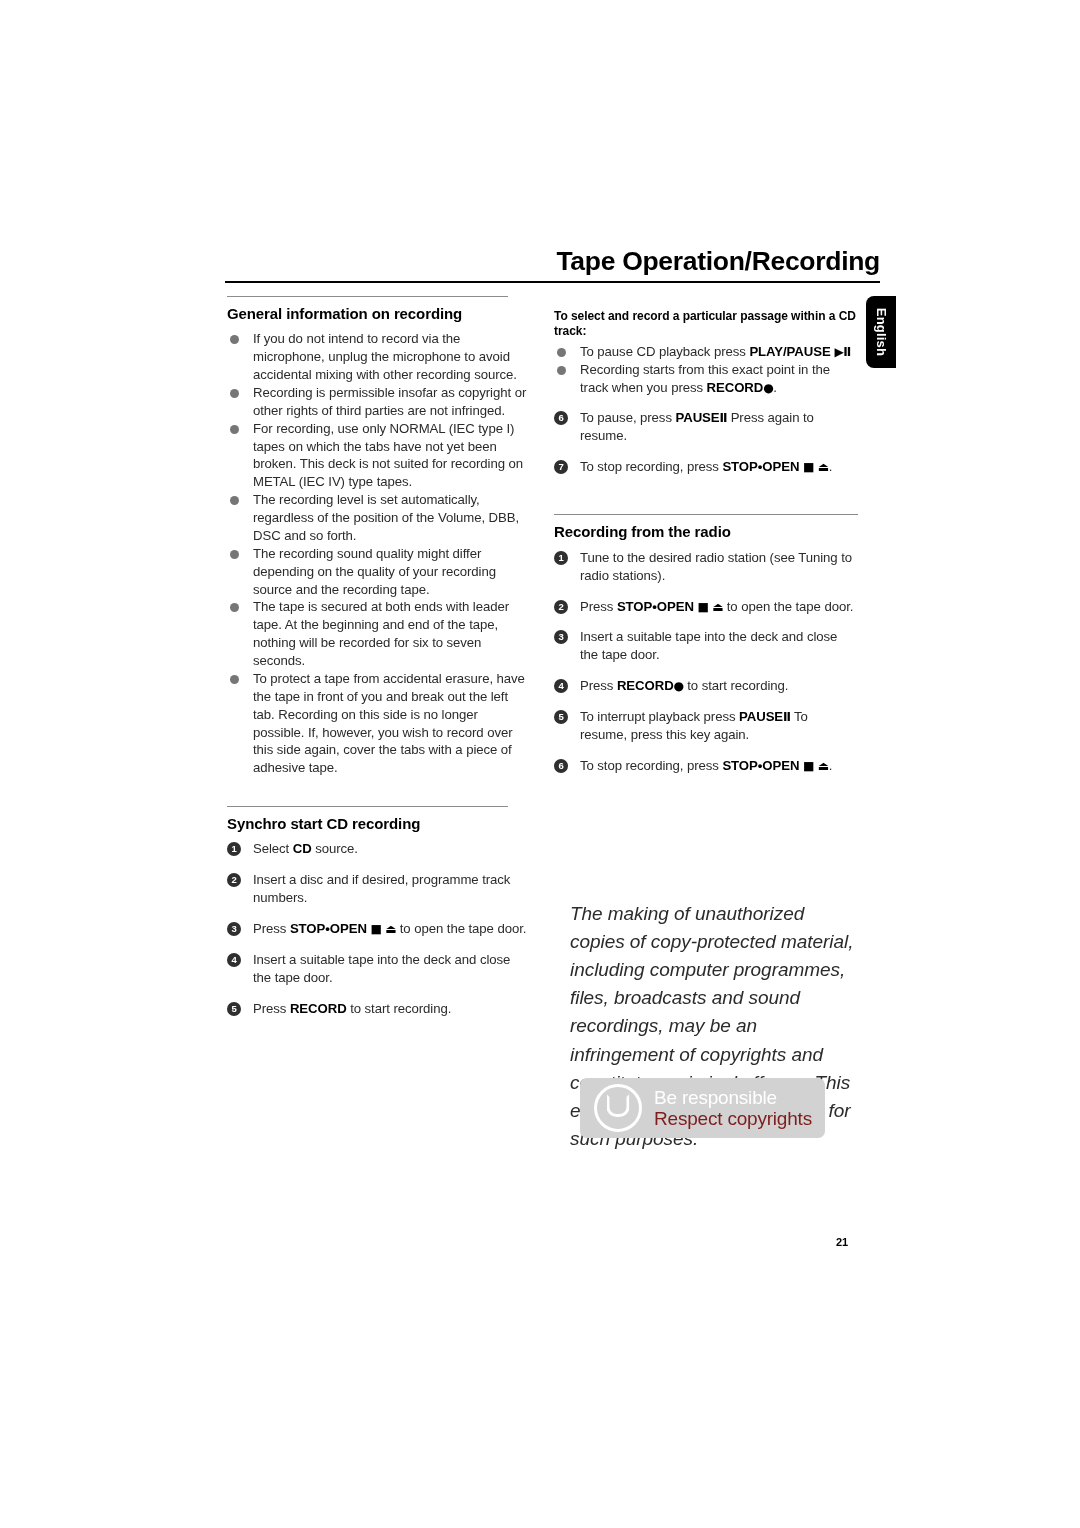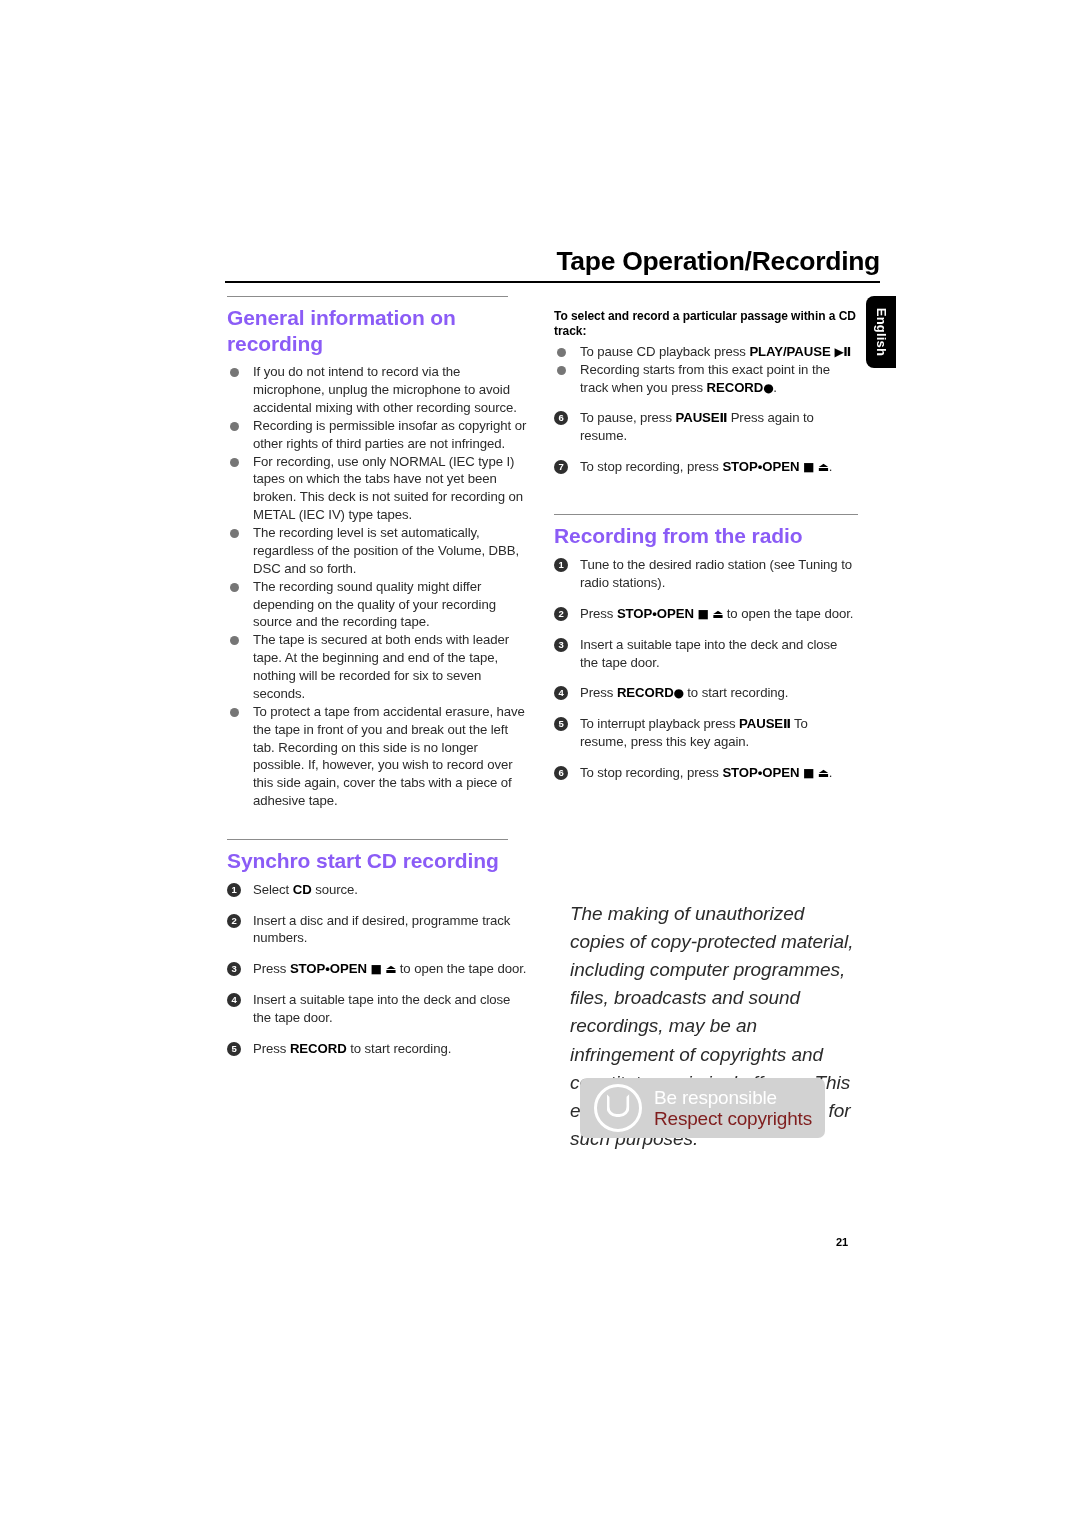--- a/index.html
+++ b/index.html
@@ -82,24 +82,24 @@
   .sec-rule {
     border-top: 1.6px solid #8c8c8c;
     width: 100%;
     height: 0;
     margin-bottom: 8px;
   }
   .sec-rule.short { width: 281px; }
 
   h2.sec-title {
     margin: 0 0 7px 0;
-    font-size: 21px;
+    font-size: 15px;
     font-weight: bold;
     line-height: 1.22;
-    color: #8b5cf6;
+    color: #000000;
     letter-spacing: -0.1px;
   }
 
   h3.sub-title {
     margin: 13px 0 4px 0;
     font-size: 12px;
     font-weight: bold;
     line-height: 1.26;
     color: #000;
     letter-spacing: -0.05px;

